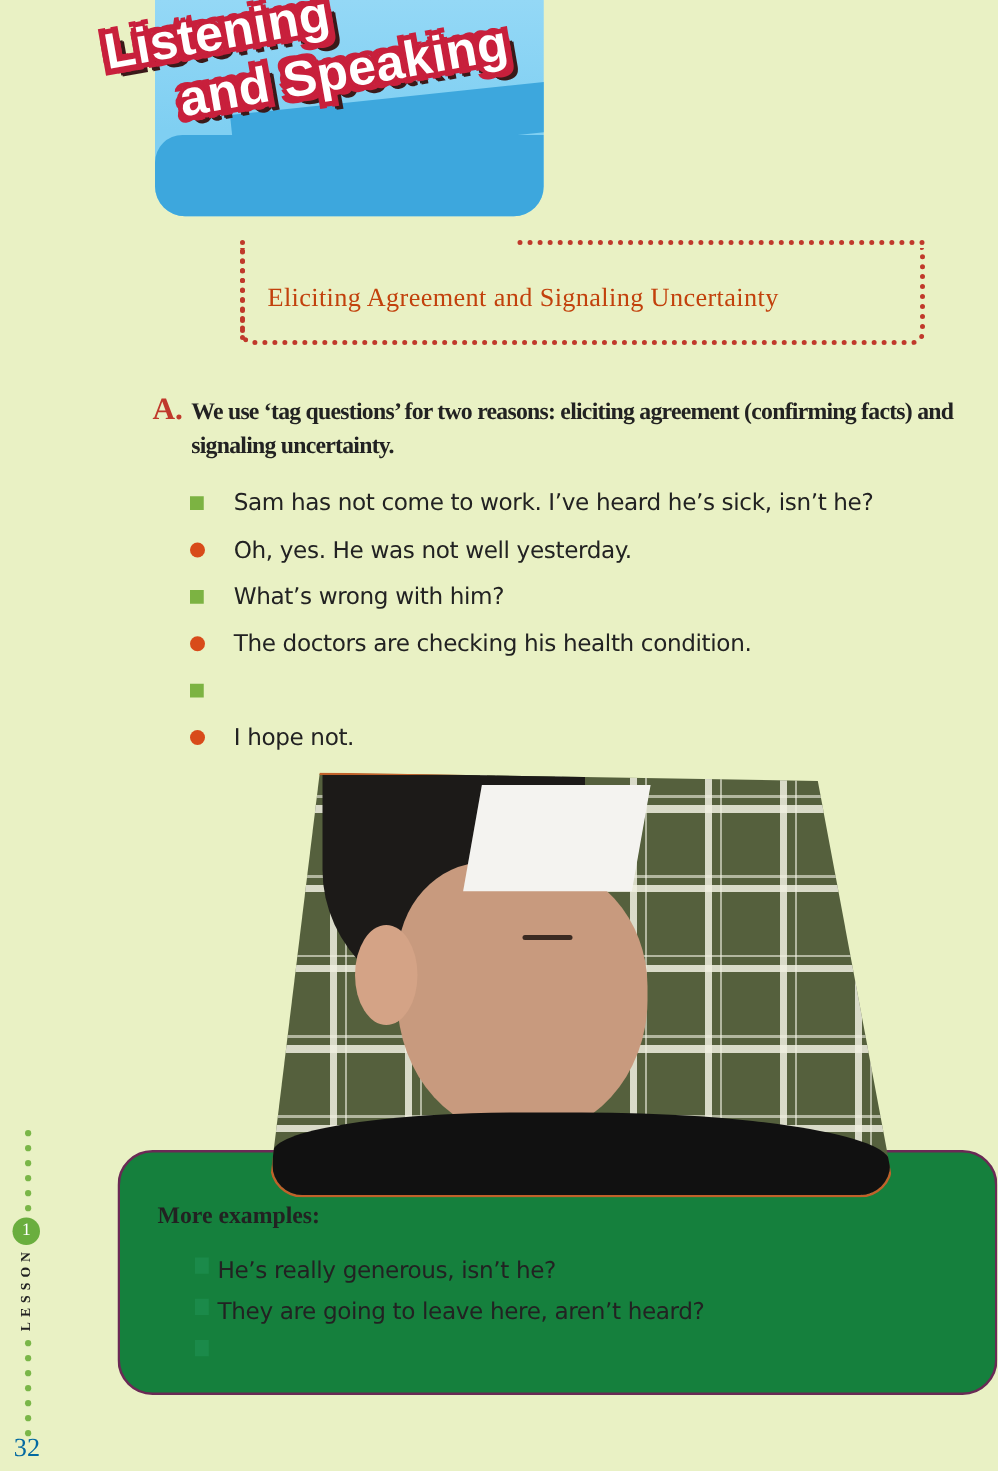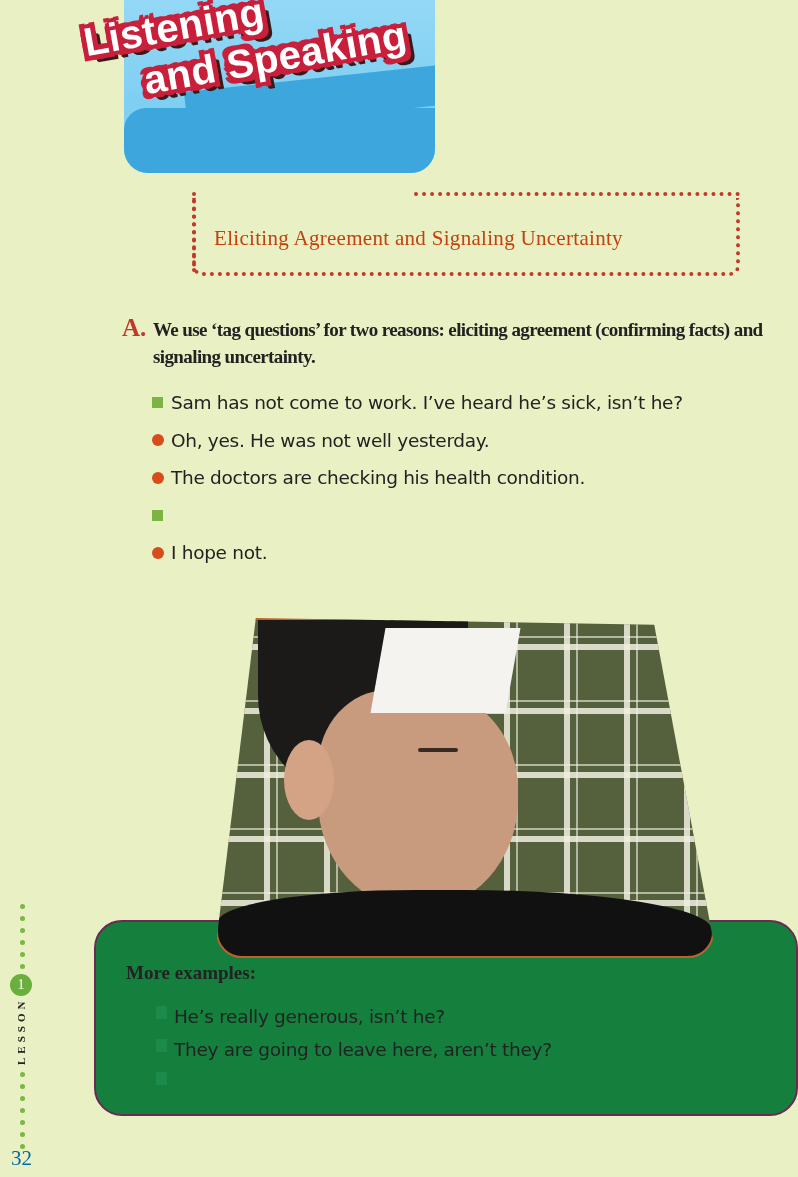--- a/index.html
+++ b/index.html
@@ -58,21 +58,21 @@
     
     .section-a { position:absolute; left:122px; top:314px; width:676px; }
     .section-a .letter { position:absolute; left:0; top:0; color:#c0392b; font-size:25px; font-weight:bold; }
     .section-a .intro {
       position:absolute; left:31px; top:2px; width:650px; font-size:19px; font-weight:bold; color:#222;
       line-height:27px; letter-spacing:-0.6px;
     }
     .dialog { position:absolute; left:152px; top:384px; }
     .dline {
       height:37.5px; display:flex; align-items:center; font-family:"DejaVu Sans", sans-serif;
-      font-size:18.5px; color:#222; letter-spacing:-0.3px;
+      font-size:18.5px; color:#222; letter-spacing:-0.3px;gap:16px;
     }
     .bullet-sq { width:11px; height:11px; background:#7cb342; margin-right:8px; flex:0 0 auto; }
     .bullet-dot { width:12px; height:12px; border-radius:50%; background:#d84b1a; margin-right:7px; flex:0 0 auto; }
 
     
     .photo {
       position:absolute; left:216px; top:618px; width:494px; height:336px;
       background:
         repeating-linear-gradient(90deg, transparent 0 46px, rgba(240,240,225,0.85) 46px 52px, transparent 52px 58px, rgba(240,240,225,0.6) 58px 60px),
         repeating-linear-gradient(0deg, transparent 0 50px, rgba(240,240,225,0.85) 50px 56px, transparent 56px 62px, rgba(240,240,225,0.6) 62px 64px),
@@ -136,20 +136,24 @@
 <div class="dialog">
   <div class="dline">
       <span class="bullet-sq"></span>
       <span>Sam has not come to work. I’ve heard he’s sick, isn’t he?</span>
     </div>
   <div class="dline">
       <span class="bullet-dot"></span>
       <span>Oh, yes. He was not well yesterday.</span>
     </div>
   <div class="dline">
+      <span class="bullet-sq"></span>
+      <span>What’s wrong with him?</span>
+    </div>
+  <div class="dline">
       <span class="bullet-dot"></span>
       <span>The doctors are checking his health condition.</span>
     </div>
   <div class="dline">
       <span class="bullet-sq"></span>
     </div>
   <div class="dline">
       <span class="bullet-dot"></span>
       <span>I hope not.</span>
     </div>
@@ -157,21 +161,21 @@
 
 <div class="more">
   <div class="more-title">More examples:</div>
   <div class="more-list">
     <div class="mline">
         <span class="bullet-sq-dk"></span>
         <span>He’s really generous, isn’t he?</span>
       </div>
     <div class="mline">
         <span class="bullet-sq-dk"></span>
-        <span>They are going to leave here, aren’t they?</span>
+        <span>They are going to leave here, aren’t heard?</span>
       </div>
     <div class="mline">
         <span class="bullet-sq-dk"></span>
       </div>
   </div>
 </div>
 
 <div class="photo">
   <div class="hair"></div>
   <div class="face"></div>

